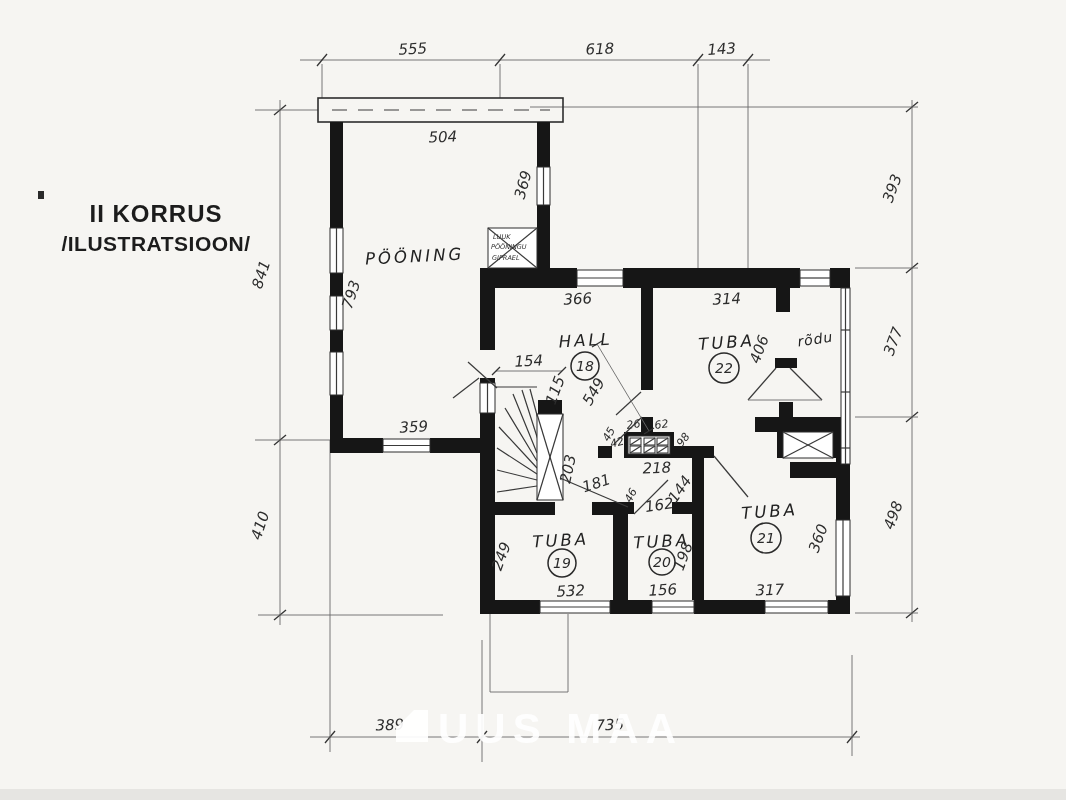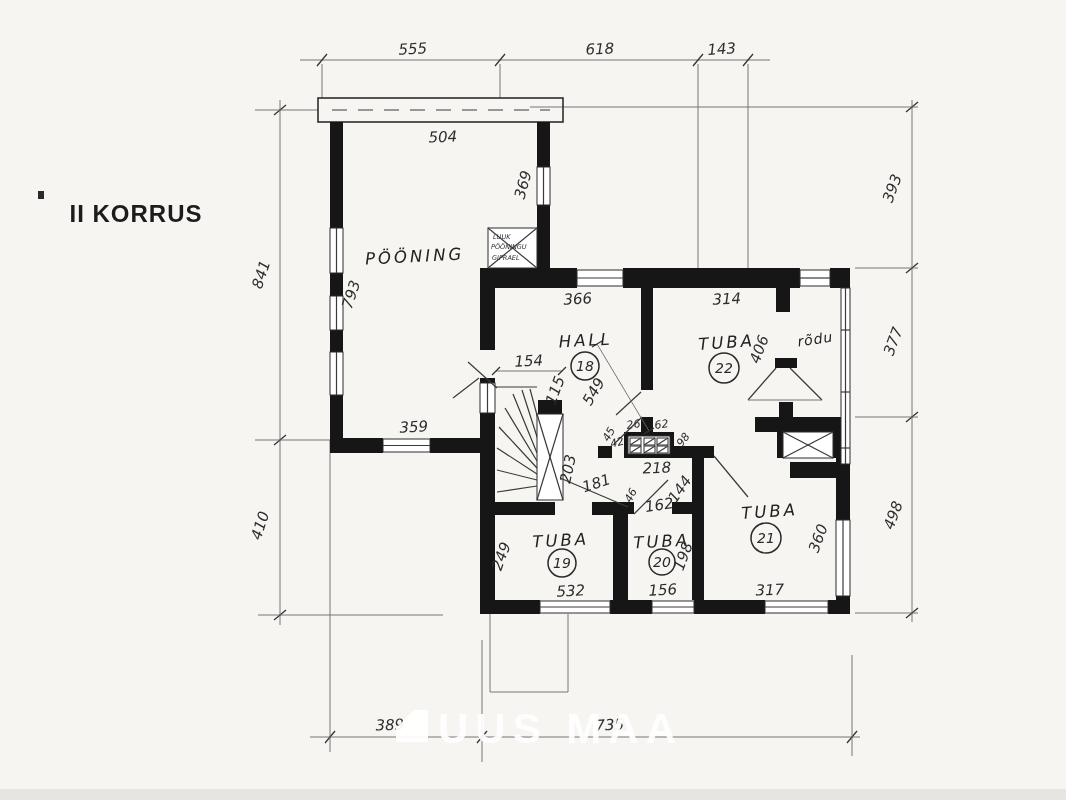--- a/index.html
+++ b/index.html
@@ -1,19 +1,19 @@
 <!DOCTYPE html>
 <html><head>
 <meta charset="utf-8">
 <style>
   html,body{margin:0;padding:0;background:#d8d8d6;}
   .stage{position:relative;width:1066px;height:800px;background:#f6f5f2;overflow:hidden;
          font-family:"Liberation Sans",sans-serif;}
   .edge-bottom{position:absolute;left:0;bottom:0;width:1066px;height:11px;background:#e6e5e2;}
-  .title-block{position:absolute;left:24px;top:200px;width:224px;text-align:center;color:#1c1c1c;}
+  .title-block{position:absolute;left:44px;top:200px;width:224px;text-align:center;color:#1c1c1c;}
   .title-block .l1{font-size:24px;font-weight:800;letter-spacing:1px;}
   .title-block .l2{font-size:21px;font-weight:800;letter-spacing:0.5px;margin-top:4px;}
   svg{position:absolute;left:0;top:0;}
   .wall{fill:#161616;stroke:none;}
   .thin{stroke:#6a6a6a;stroke-width:0.9;fill:none;}
   .med{stroke:#3a3a3a;stroke-width:1.2;fill:none;}
   .tick{stroke:#333;stroke-width:1.3;fill:none;}
   .win{fill:#ffffff;stroke:#2d2d2d;stroke-width:1;}
   .outline{fill:none;stroke:#2d2d2d;stroke-width:1.6;}
   .hw{font-family:"DejaVu Sans",sans-serif;font-style:italic;font-size:15px;fill:#2d2d2d;}
@@ -26,20 +26,21 @@
   .wm{fill:#ffffff;opacity:0.93;}
   .wm-text{font-family:"Liberation Sans",sans-serif;font-weight:800;font-size:42px;letter-spacing:7px;fill:#ffffff;opacity:0.93;}
   .anchor-mid{text-anchor:middle;}
 </style>
 </head>
 <body>
 
 <div class="stage">
   <div class="title-block">
     <div class="l1">II KORRUS</div>
+    <div class="l2">/ILUSTRATSIOON/</div>
   </div>
 
   <svg width="1066" height="800" viewBox="0 0 1066 800">
 
     <rect x="38" y="191" width="6" height="8" fill="#2a2a2a"></rect>
 
     <g>
 
       <line class="thin" x1="300" y1="60" x2="770" y2="60"></line>
       <line class="tick" x1="317" y1="66" x2="327" y2="54"></line>

